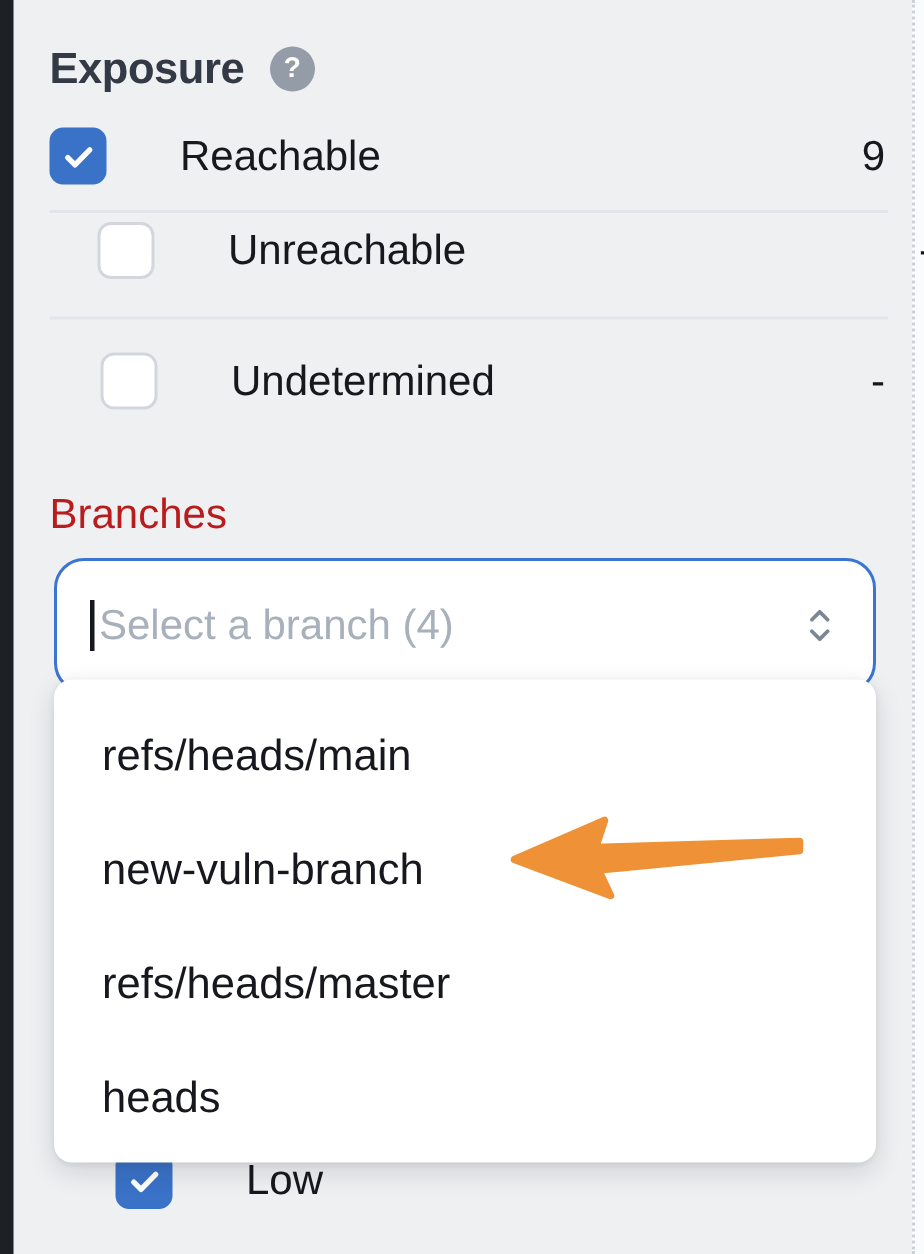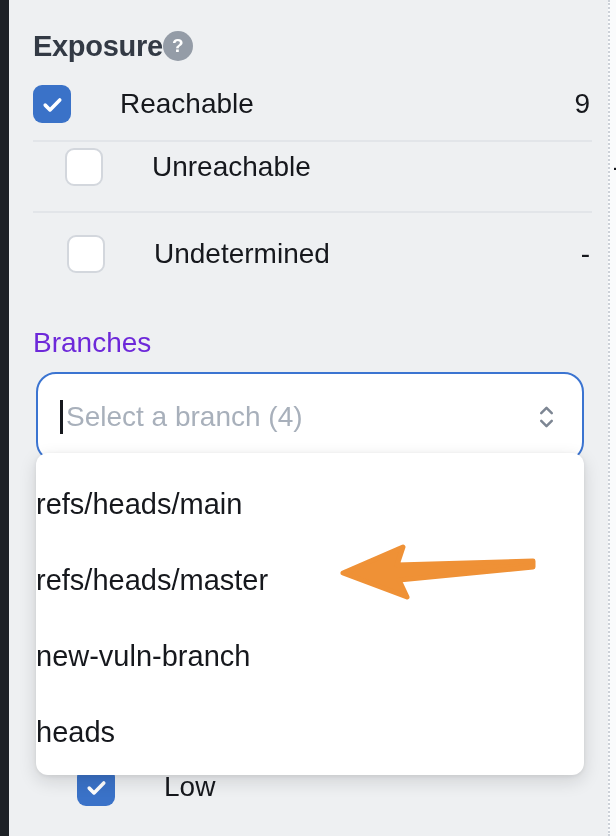--- a/index.html
+++ b/index.html
@@ -9,21 +9,21 @@
     position: relative; overflow: hidden;
     background: #eef0f2;
     font-family: "Liberation Sans", sans-serif;
     color: #16181d;
   }
   .leftbar { position: absolute; left: 0; top: 0; width: 9px; height: 836px; background: #1d2126; }
   .rightstrip { position: absolute; left: 608px; top: 0; width: 8px; height: 836px;
     background: #fafbfc; border-left: 2px dotted #ccd1d8; }
 
   .exposure-header { position: absolute; left: 33px; top: 28px; height: 36px;
-    display: flex; align-items: center; }
+    display: flex; align-items: center; gap: 17px; }
   .exposure-title { font-size: 29px; font-weight: 700; color: #333a45; letter-spacing: -0.3px; }
   .help-icon { width: 30px; height: 30px; border-radius: 50%; background: #949ca7;
     color: #ffffff; font-size: 19px; font-weight: 700;
     display: flex; align-items: center; justify-content: center; cursor: pointer; }
 
   .check-row { position: absolute; left: 33px; width: 557px; height: 38px;
     display: flex; align-items: center; gap: 28px; }
   .cb { width: 38px; height: 38px; border-radius: 9px; flex: none;
     display: flex; align-items: center; justify-content: center; cursor: pointer; }
   .cb.checked { background: #3a72c8; }
@@ -34,34 +34,34 @@
 
   .divider { position: absolute; left: 33px; width: 559px; height: 2px; background: #e2e5e9; }
 
   #row-reachable { top: 85px; }
   #divider-1 { top: 140px; }
   #row-unreachable { top: 148px; margin-left: 32px; }
   #divider-2 { top: 211px; }
   #row-undetermined { top: 235px; padding-left: 34px; }
 
   .branches-title { position: absolute; left: 33px; top: 327px;
-    font-size: 28px; font-weight: 500; color: #6d28d9; }
+    font-size: 28px; font-weight: 500; color: #b91c1c; }
 
   .branch-select { position: absolute; left: 36px; top: 372px; width: 548px; height: 90px;
     background: #ffffff; border: 2.5px solid #3b74d1; border-radius: 20px;
     display: flex; align-items: center; cursor: text; z-index: 5; }
   .caret { width: 3px; height: 34px; background: #16181d; margin-left: 22px; flex: none; }
   .select-placeholder { margin-left: 3px; font-size: 28px; color: #a8b0bb; white-space: nowrap; }
   .select-chevron { position: absolute; right: 24px; top: 50%; transform: translateY(-50%);
     width: 23px; height: 27px; }
 
   .dropdown { position: absolute; left: 36px; top: 453px; width: 548px; height: 322px;
     background: #ffffff; border-radius: 12px; padding-top: 13px; z-index: 10;
     box-shadow: 0 6px 18px rgba(20,24,31,0.14), 0 1px 4px rgba(20,24,31,0.08); }
-  .option { height: 76px; display: flex; align-items: center; 
+  .option { height: 76px; display: flex; align-items: center; padding-left: 32px;
     font-size: 29px; color: #16181d; cursor: pointer; }
 
   .annotation-arrow { position: absolute; left: 337px; top: 539px; z-index: 30; }
 
   #row-low { top: 768px; z-index: 1; margin-left: 44px; }
 </style>
 </head>
 <body>
 
 <div class="leftbar"></div>
@@ -112,20 +112,20 @@
     <svg viewBox="0 0 24 24">
       <path d="M5 12.6 L9.6 17.2 L19 7.6" fill="none" stroke="#ffffff" stroke-width="3.4" stroke-linecap="round" stroke-linejoin="round"></path>
     </svg>
   </span>
   <span class="row-label">Low</span>
   <span class="row-count">0</span>
 </div>
 
 <div class="dropdown">
   <div class="option">refs/heads/main</div>
+  <div class="option">new-vuln-branch</div>
   <div class="option">refs/heads/master</div>
-  <div class="option">new-vuln-branch</div>
   <div class="option">heads</div>
 </div>
 
 <svg class="annotation-arrow" width="206" height="64" viewBox="0 0 206 64">
   <polygon points="6,34 66,8 60,26 196,22 196,28 62,41 70,58" fill="#ef9136" stroke="#ef9136" stroke-width="5" stroke-linejoin="round"></polygon>
 </svg>
 
 </body></html>

